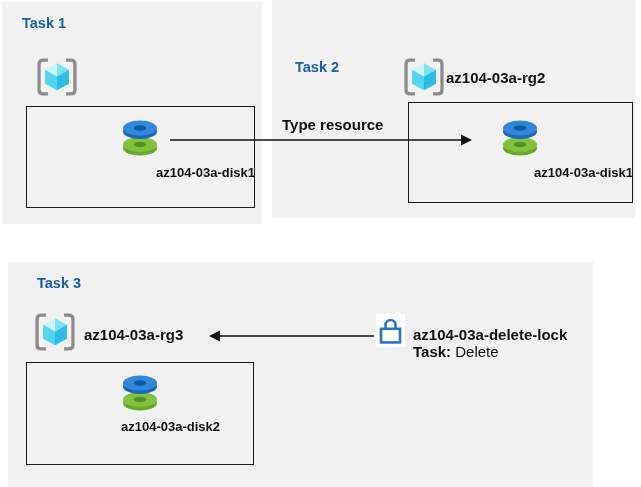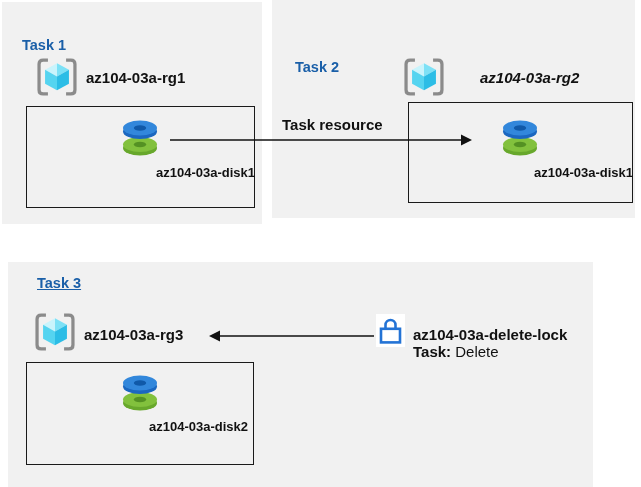--- a/index.html
+++ b/index.html
@@ -5,48 +5,48 @@
   html,body{margin:0;padding:0;background:#fff;}
   body{font-family:"Liberation Sans",sans-serif;}
   #canvas{position:relative;width:641px;height:487px;background:#fff;overflow:hidden;}
 
   .panel{position:absolute;background:var(--panel_bg);}
   #panel-task1{left:2px;top:2px;width:260px;height:222px;}
   #panel-task2{left:272px;top:0px;width:363px;height:218px;}
   #panel-task3{left:8px;top:262px;width:585px;height:225px;}
 
   .task-heading{position:absolute;font-size:14.5px;font-weight:bold;color:var(--heading_blue);white-space:nowrap;}
-  #heading-task1{left:22px;top:15px;margin-top:22px;}
+  #heading-task1{left:22px;top:15px;}
   #heading-task2{left:295px;top:15px;margin-top:44px;}
-  #heading-task3{left:37px;top:275px;text-decoration:underline;}
+  #heading-task3{left:37px;top:275px;}
 
   .rg-icon{position:absolute;width:42px;height:40px;}
   #rg1-icon{left:36px;top:57px;}
   #rg2-icon{left:403px;top:57px;}
   #rg3-icon{left:34px;top:312px;}
 
   .rg-label{position:absolute;font-size:15px;font-weight:bold;color:var(--label_black);white-space:nowrap;}
   #rg1-label{left:86px;top:69px;}
-  #rg2-label{left:480px;top:69px;font-style:italic;}
+  #rg2-label{left:446px;top:69px;}
   #rg3-label{left:84px;top:326px;text-align:right;}
 
   .resource-box{position:absolute;border:1.5px solid var(--box_border);box-sizing:border-box;}
   #box-disk1-src{left:26px;top:106px;width:229px;height:102px;}
   #box-disk1-dst{left:408px;top:102px;width:225px;height:101px;}
   #box-disk2{left:26px;top:362px;width:228px;height:103px;}
 
   .disk-icon{position:absolute;width:40px;height:41px;}
   #disk1-src-icon{left:120px;top:117px;}
   #disk1-dst-icon{left:500px;top:117px;}
   #disk2-icon{left:120px;top:372px;}
 
   .disk-label{position:absolute;font-size:13px;font-weight:bold;color:var(--label_black);text-align:right;white-space:nowrap;}
   #disk1-src-label{left:26px;width:229px;top:165px;}
   #disk1-dst-label{left:408px;width:225px;top:165px;}
-  #disk2-label{left:40px;width:208px;top:419px;}
+  #disk2-label{left:12px;width:208px;top:419px;}
 
   #move-label{position:absolute;left:282px;top:116px;font-size:15px;font-weight:bold;color:var(--label_black);white-space:nowrap;}
 
   #arrow-layer{position:absolute;left:0;top:0;width:641px;height:487px;pointer-events:none;}
 
   #lock-box{position:absolute;left:376px;top:314px;width:29px;height:33px;background:#fff;}
   #lock-box svg{display:block;width:29px;height:33px;}
   #lock-text{position:absolute;left:413px;top:326px;font-size:15px;color:var(--label_black);line-height:17px;white-space:nowrap;}
   .lock-name{font-weight:bold;}
   .lock-type-label{font-weight:bold;}
@@ -82,21 +82,20 @@
   </svg>
   <svg class="rg-icon" id="rg3-icon" viewBox="0 0 44 40">
     <path d="M12.5,2.2 L7.5,2.2 Q3.2,2.2 3.2,6.5 L3.2,33.5 Q3.2,37.8 7.5,37.8 L12.5,37.8" fill="none" style="stroke:var(--bracket_gray)" stroke-width="3.4"></path>
     <path d="M31.5,2.2 L36.5,2.2 Q40.8,2.2 40.8,6.5 L40.8,33.5 Q40.8,37.8 36.5,37.8 L31.5,37.8" fill="none" style="stroke:var(--bracket_gray)" stroke-width="3.4"></path>
     <polygon points="22,5.5 9.5,12.5 22,19.5" style="fill:var(--cube_top_left)"></polygon>
     <polygon points="22,5.5 34.5,12.5 22,19.5" style="fill:var(--cube_top_right)"></polygon>
     <polygon points="9.5,12.5 22,19.5 22,34 9.5,27" style="fill:var(--cube_face_left)"></polygon>
     <polygon points="34.5,12.5 22,19.5 22,34 34.5,27" style="fill:var(--cube_face_right)"></polygon>
   </svg>
 
-  <div class="rg-label" id="rg1-label">az104-03a-rg1</div>
   <div class="rg-label" id="rg2-label">az104-03a-rg2</div>
   <div class="rg-label" id="rg3-label">az104-03a-rg3</div>
 
   <div class="resource-box" id="box-disk1-src"></div>
   <div class="resource-box" id="box-disk1-dst"></div>
   <div class="resource-box" id="box-disk2"></div>
 
   <svg class="disk-icon" id="disk1-src-icon" viewBox="0 0 40 41">
     <ellipse cx="20" cy="31" rx="17" ry="7.5" style="fill:var(--disk_green_side)"></ellipse>
     <ellipse cx="20" cy="27.5" rx="17" ry="7.5" style="fill:var(--disk_green_top)"></ellipse>
@@ -119,21 +118,21 @@
     <ellipse cx="20" cy="27.5" rx="6.2" ry="2.8" style="fill:var(--disk_green_hole)"></ellipse>
     <ellipse cx="20" cy="14.5" rx="17" ry="7.5" style="fill:var(--disk_blue_side)"></ellipse>
     <ellipse cx="20" cy="11" rx="17" ry="7.5" style="fill:var(--disk_blue_top)"></ellipse>
     <ellipse cx="20" cy="11" rx="6.2" ry="2.8" style="fill:var(--disk_blue_hole)"></ellipse>
   </svg>
 
   <div class="disk-label" id="disk1-src-label">az104-03a-disk1</div>
   <div class="disk-label" id="disk1-dst-label">az104-03a-disk1</div>
   <div class="disk-label" id="disk2-label">az104-03a-disk2</div>
 
-  <div id="move-label">Task resource</div>
+  <div id="move-label">Type resource</div>
 
   <svg id="arrow-layer" viewBox="0 0 641 487">
     <g>
       <line x1="170" y1="140" x2="461.5" y2="140" style="stroke:var(--arrow_black)" stroke-width="1.6"></line>
       <polygon points="461,134.6 472,140 461,145.4" style="fill:var(--arrow_black)"></polygon>
     </g>
     <g>
       <line x1="374" y1="336" x2="219.5" y2="336" style="stroke:var(--arrow_black)" stroke-width="1.6"></line>
       <polygon points="220,330.6 209,336 220,341.4" style="fill:var(--arrow_black)"></polygon>
     </g>

